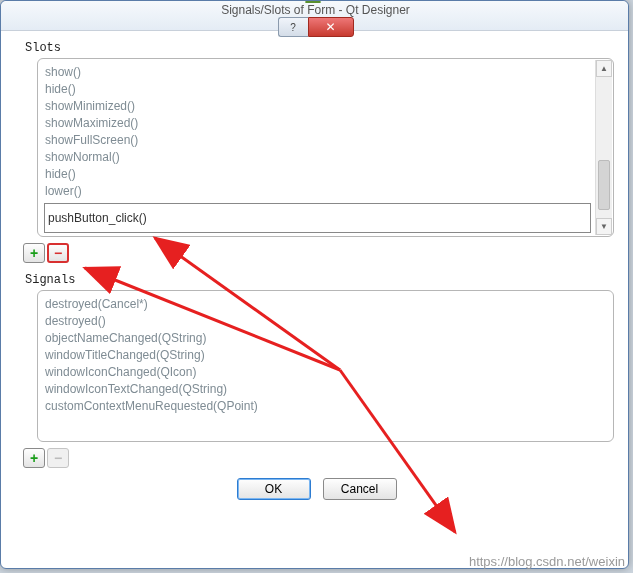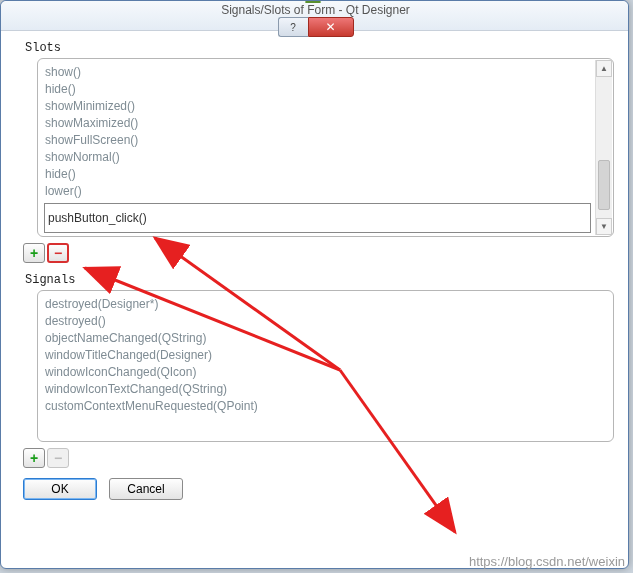--- a/index.html
+++ b/index.html
@@ -131,21 +131,21 @@
     display:flex;align-items:center;justify-content:center;
     font-size:14px;font-weight:bold;
   }
   .sq-btn.plus { color:#1a9e1a; }
   .sq-btn.minus { color:#d83030; }
   .sq-btn.minus.disabled { color:#bbb; border-color:#c4c4c4; background:#f0f0f0;}
   .sq-btn.minus.active-hl { border:2px solid #d83030; }
   .signals-list { height: 148px; }
   .footer {
     display:flex;
-    justify-content:flex-start;
+    justify-content:center;
     gap:12px;
     padding-right: 4px;
     margin-top: 8px;
   }
   .dlg-btn {
     min-width: 74px;
     height: 22px;
     border: 1px solid #8a8a8a;
     border-radius: 3px;
     background: linear-gradient(to bottom,#fefefe,#e4e4e4);
@@ -205,24 +205,24 @@
       <div class="btn-row">
         <div class="sq-btn plus">+</div>
         <div class="sq-btn minus active-hl">−</div>
       </div>
     </div>
 
     <div class="group">
       <div class="group-label">Signals</div>
       <div class="listbox-wrap">
         <div class="listbox signals-list" id="signals-list">
-            <div class="list-item">destroyed(Designer*)</div>
+            <div class="list-item">destroyed(Cancel*)</div>
             <div class="list-item">destroyed()</div>
             <div class="list-item">objectNameChanged(QString)</div>
-            <div class="list-item">windowTitleChanged(Designer)</div>
+            <div class="list-item">windowTitleChanged(QString)</div>
             <div class="list-item">windowIconChanged(QIcon)</div>
             <div class="list-item">windowIconTextChanged(QString)</div>
             <div class="list-item">customContextMenuRequested(QPoint)</div>
           </div>
       </div>
       <div class="btn-row">
         <div class="sq-btn plus">+</div>
         <div class="sq-btn minus disabled">−</div>
       </div>
     </div>

